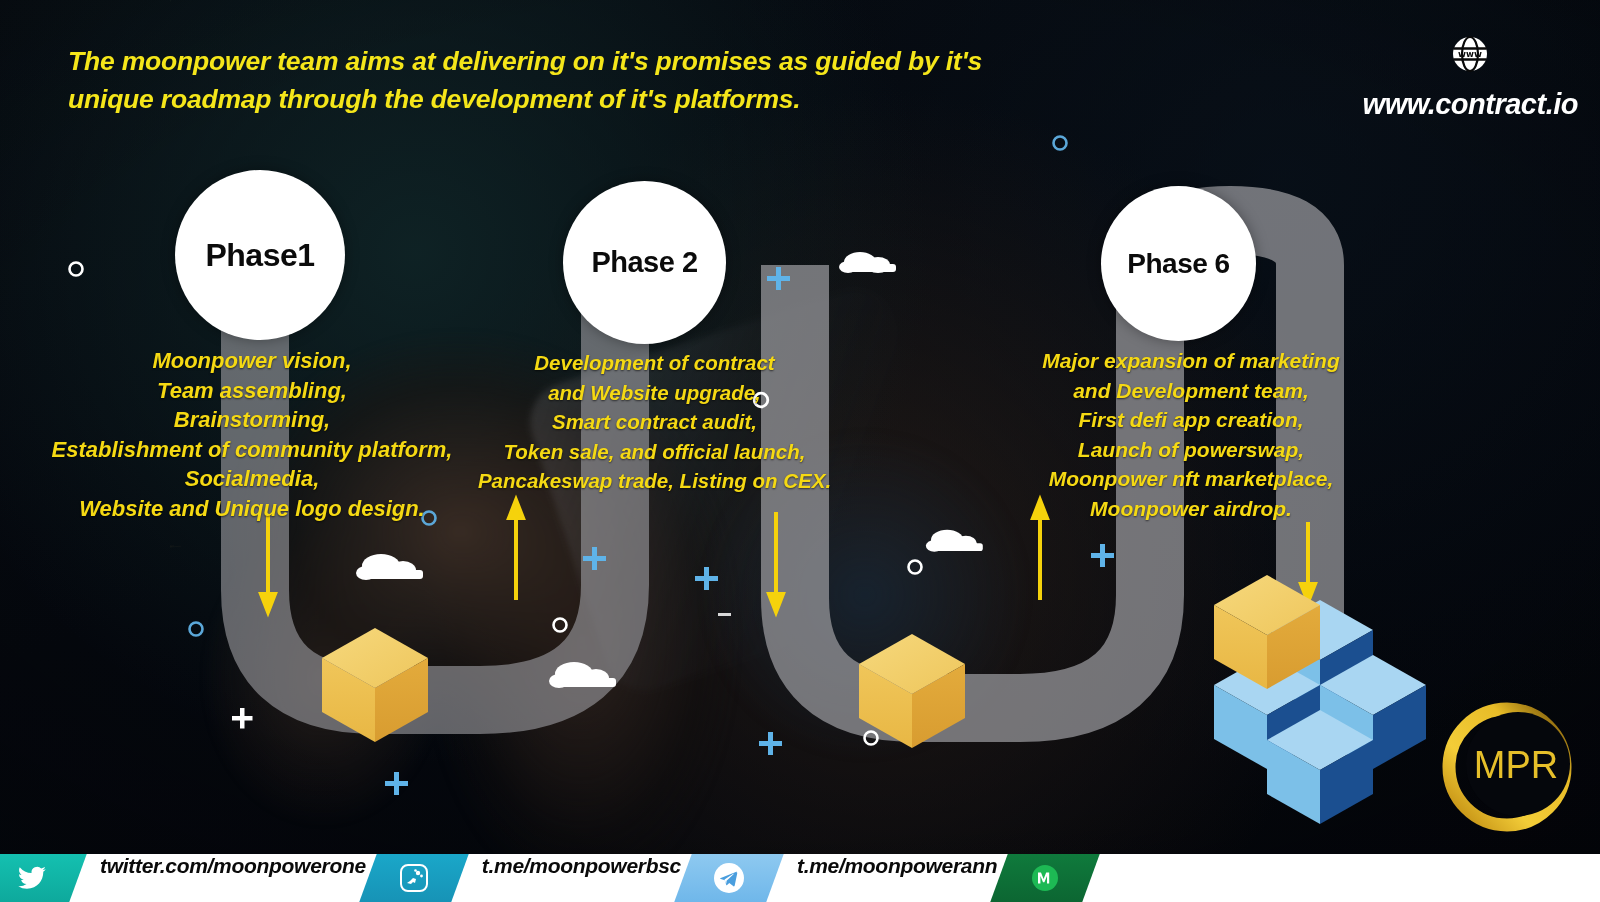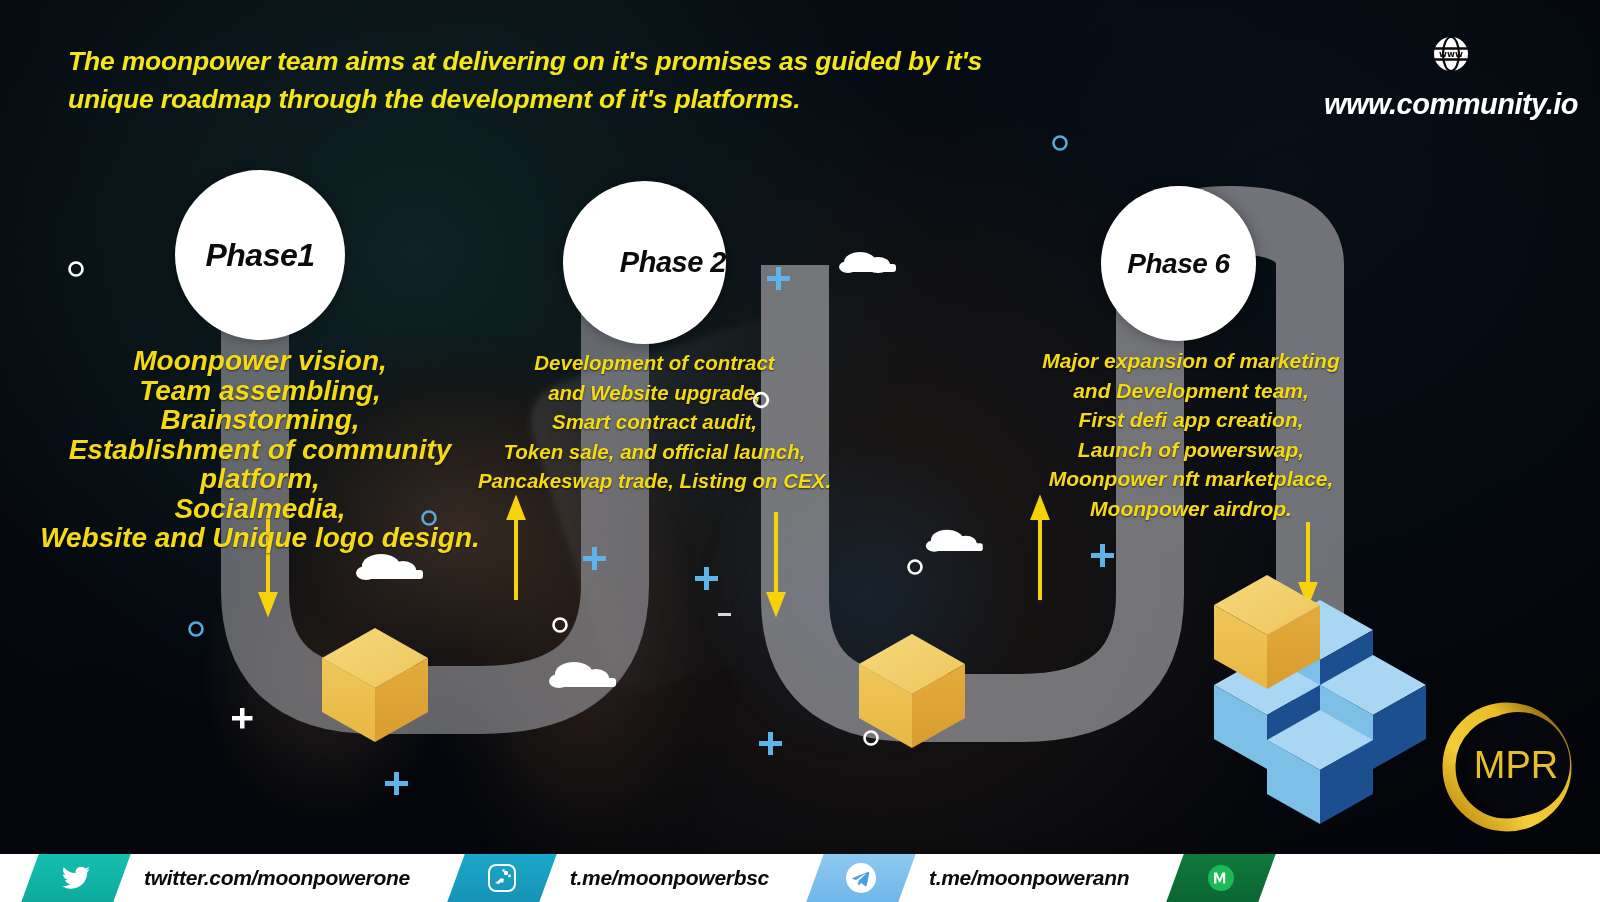--- a/index.html
+++ b/index.html
@@ -57,47 +57,47 @@
   .globe { width:40px; height:40px; }
 
   
   .track { position:absolute; left:0; top:0; width:1600px; height:902px; pointer-events:none; }
 
   
   .phase-circle { position:absolute; border-radius:50%; background:#ffffff;
     display:flex; align-items:center; justify-content:center;
     box-shadow:0 0 14px rgba(0,0,0,.35);
   }
-  .phase-circle span { color:#0b0b0b; font-weight:bold; font-style:italic; letter-spacing:-.5px; }
+  .phase-circle span { color:#0b0b0b; font-weight:bold; letter-spacing:-.5px; }
   #pc1 { left:175px; top:170px; width:170px; height:170px; }
   #pc1 span { font-size:32px; }
-  #pc2 { left:563px; top:181px; width:163px; height:163px;justify-content:flex-end; }
+  #pc2 { left:563px; top:181px; width:163px; height:163px; }
   #pc2 span { font-size:29px; }
   #pc3 { left:1101px; top:186px; width:155px; height:155px; }
   #pc3 span { font-size:28px; }
 
   
   .phase-text { position:absolute; color:#f5d913; font-weight:bold; font-style:italic;
     text-align:center; line-height:29.5px; white-space:pre-line; text-shadow:0 1px 2px rgba(0,0,0,.6);
   }
-  #pt1 { left:40px; top:346px; width:440px; font-size:28px; }
+  #pt1 { left:32px; top:346px; width:440px; font-size:22px; }
   #pt2 { left:462px; top:348px; width:385px; font-size:20.5px; }
   #pt3 { left:1026px; top:346px; width:330px; font-size:21px; }
 
   
   .deco { position:absolute; }
 
   
   .mpr { position:absolute; right:18px; bottom:60px; width:150px; height:150px; }
 
   
   .socialbar { position:absolute; left:0; bottom:0; width:1600px; height:48px;
     background:#ffffff; display:flex; align-items:stretch; overflow:hidden;
   }
-  .social { position:relative; display:flex; align-items:center; height:100%;margin-left:44px; }
+  .social { position:relative; display:flex; align-items:flex-start; height:100%; }
   .social .chip { width:92px; height:100%; display:flex; align-items:center; justify-content:center;
     transform:skewX(-20deg); margin-left:-14px; }
   .social .chip > * { transform:skewX(20deg); }
   .social .label { color:#0a0a0a; font-size:21px; font-weight:bold; font-style:italic;
     white-space:nowrap; padding:0 16px 0 22px; letter-spacing:-.3px; }
   .tw   { background:linear-gradient(180deg,#14c0b0,#0ea99c); }
   .tg1  { background:linear-gradient(180deg,#1aa7c9,#1793b6); }
   .tg2  { background:linear-gradient(180deg,#8ec9f0,#6fb7ea); }
   .med  { background:linear-gradient(180deg,#0f7a3c,#0c6632); }
 </style>
@@ -117,21 +117,21 @@
 
   <div class="site">
     <span class="globe">
       <svg viewBox="0 0 40 40" width="40" height="40">
         <circle cx="20" cy="20" r="17" fill="#ffffff"></circle>
         <path d="M3.4 14.5 H36.6 M3.4 25.5 H36.6" stroke="#0a0a0a" stroke-width="2.4" fill="none"></path>
         <ellipse cx="20" cy="20" rx="8" ry="17" stroke="#0a0a0a" stroke-width="2.2" fill="none"></ellipse>
         <text x="20" y="23.4" font-family="DejaVu Sans" font-size="8.6" font-weight="bold" text-anchor="middle" fill="#0a0a0a">www</text>
       </svg>
     </span>
-    <span class="site-label">www.community.io</span>
+    <span class="site-label">www.contract.io</span>
   </div>
 
   <svg class="track" viewBox="0 0 1600 902">
     <defs>
       <linearGradient id="goldTop" x1="0" y1="0" x2="1" y2="1">
         <stop offset="0" stop-color="#f6d87c"></stop>
           <stop offset="1" stop-color="#eec65c"></stop>
       </linearGradient>
       <linearGradient id="goldLeft" x1="0" y1="0" x2="0" y2="1">
         <stop offset="0" stop-color="#f0c65a"></stop>

